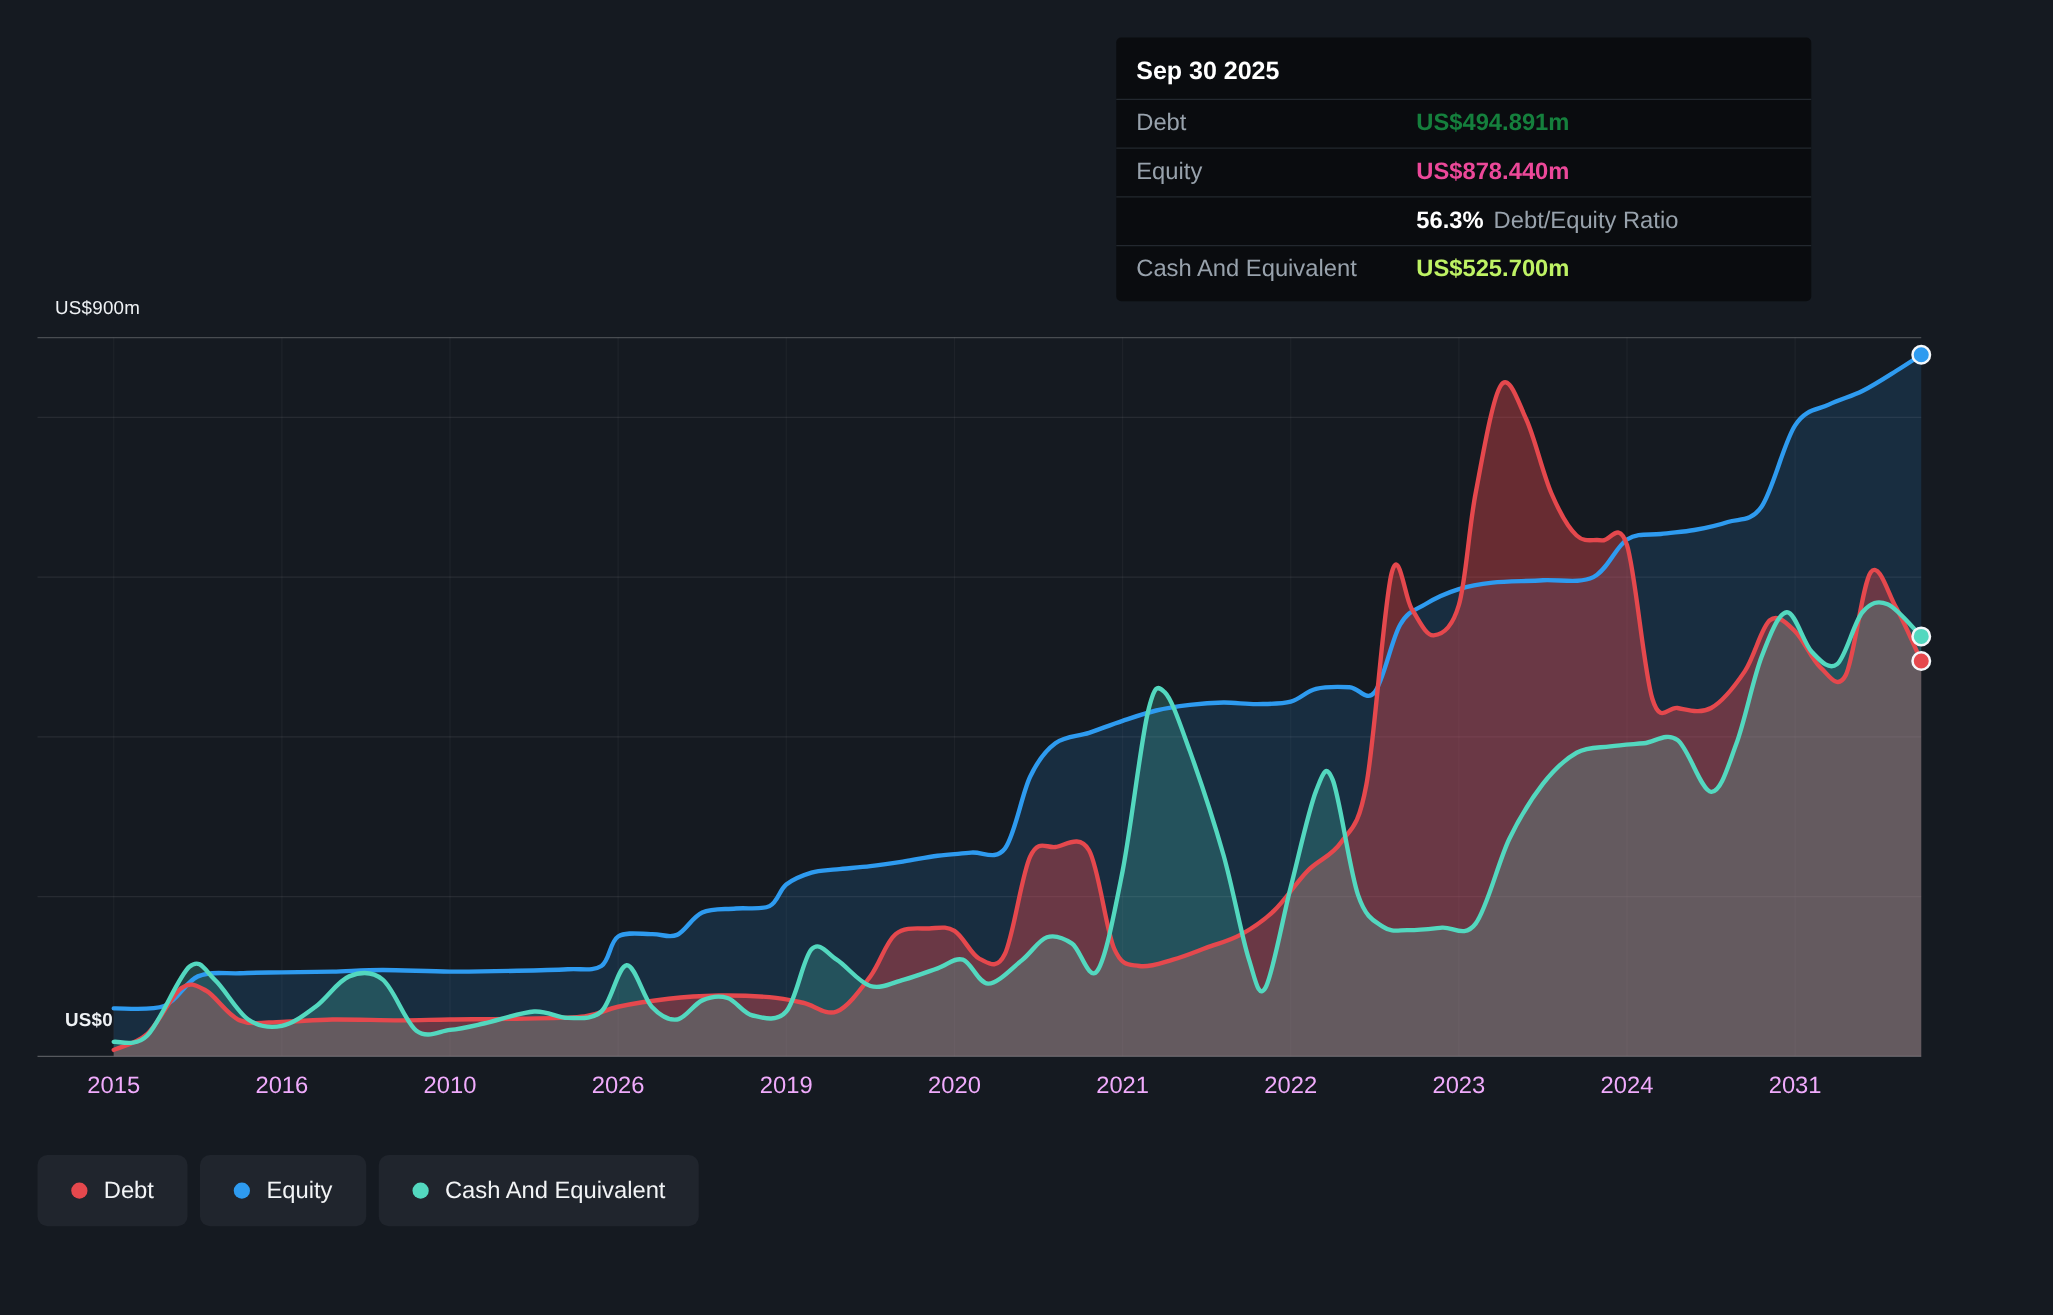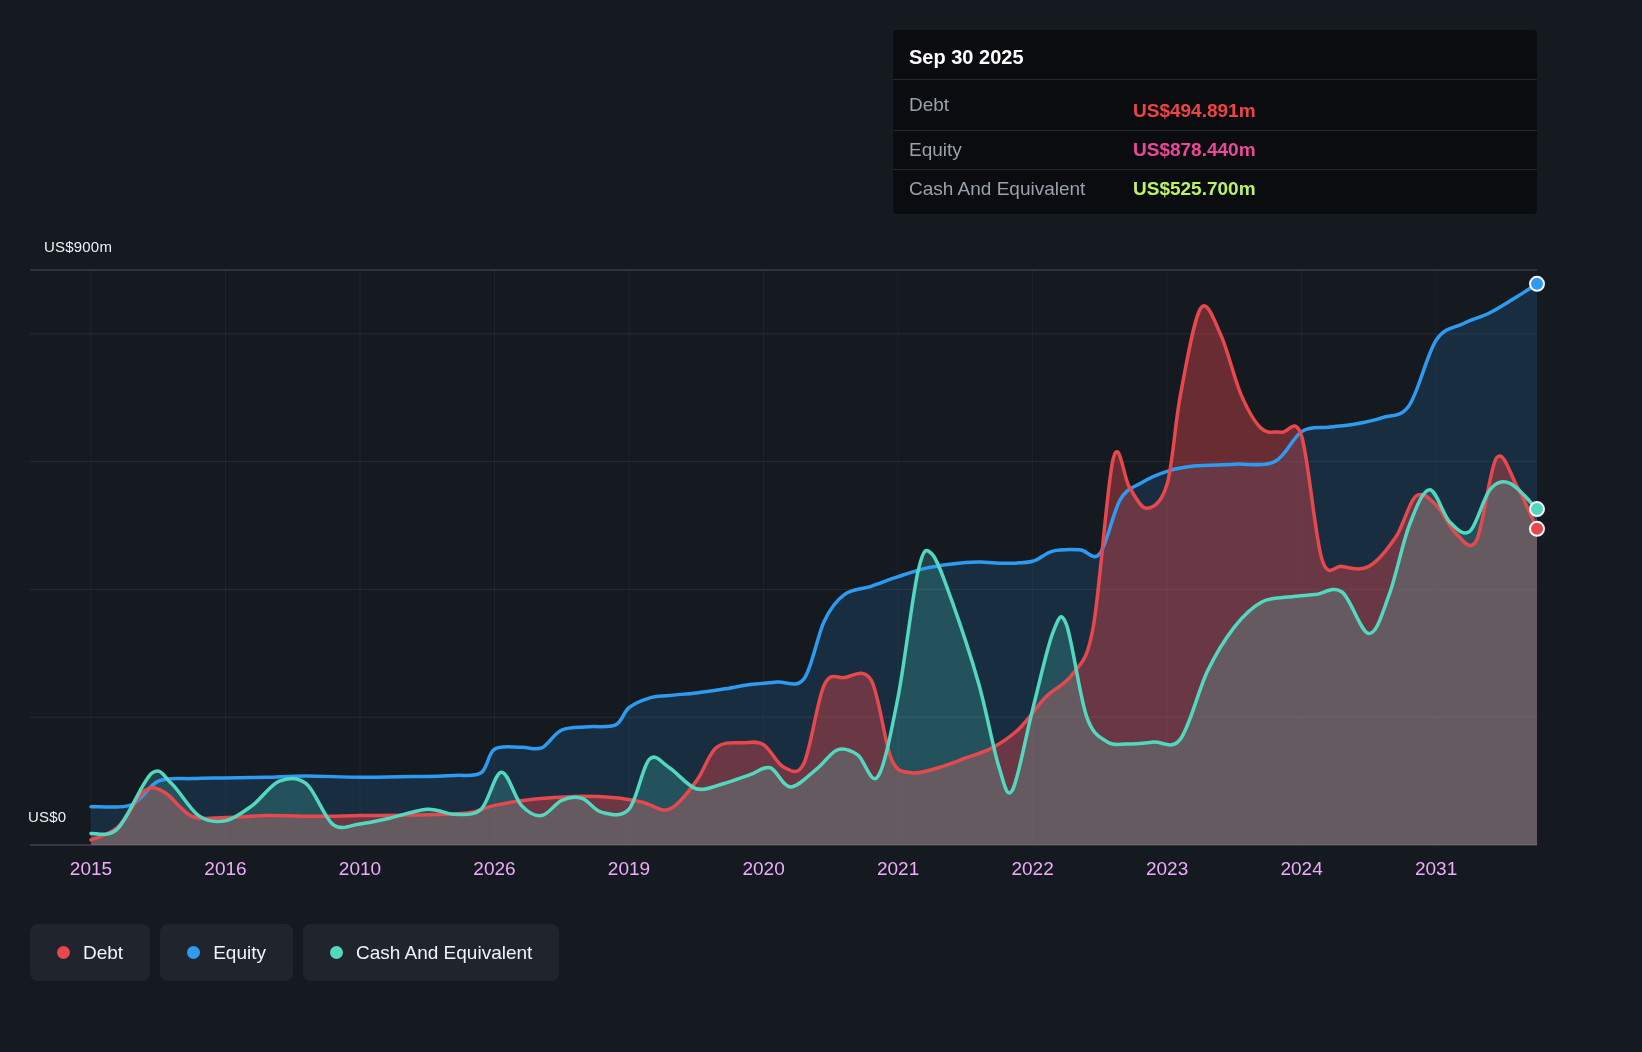--- a/index.html
+++ b/index.html
@@ -10,30 +10,30 @@
     position:relative; overflow:hidden;
     color:#ffffff;
     -webkit-font-smoothing:antialiased;
   }
   #chart-svg { position:absolute; left:0; top:0; }
 
   .y-label {
     position:absolute; font-size:15px; color:#eef1f4; letter-spacing:0.2px;
   }
   #y-top { left:44px; top:238px; }
-  #y-bottom { left:28px; top:808px; }
+  #y-bottom { left:52px; top:808px;font-weight:bold; }
 
   .x-label {
     position:absolute; top:858px; transform:translateX(-50%);
     font-size:19px; color:#f0abfc;
   }
 
   
   #tooltip {
-    position:absolute; left:893px; top:30px; width:644px;
+    position:absolute; left:893px; top:30px; width:556px;
     background:#0a0c0f; border-radius:4px; box-sizing:border-box;
     padding:4px 0 6px 0;
   }
   .tt-title {
     padding:12px 16px 10px 16px; font-size:20px; font-weight:700; color:#ffffff;
   }
   .tt-row {
     display:flex; align-items:center;
     padding:7px 16px; border-top:1px solid #23282f;
     font-size:19px; line-height:24px;
@@ -101,25 +101,30 @@
     <span class="x-label" style="left: 1032.6px;">2022</span>
     <span class="x-label" style="left: 1167.1px;">2023</span>
     <span class="x-label" style="left: 1301.6px;">2024</span>
     <span class="x-label" style="left: 1436.1px;">2031</span>
   </div>
 
 <div id="tooltip">
   <div class="tt-title">Sep 30 2025</div>
   <div class="tt-row">
     <span class="tt-label">Debt</span>
-    <span class="tt-value" style="color: #ef4444; margin-top: 12px;">US$494.891m</span>
+    <span class="tt-value" style="color: #15803d;">US$494.891m</span>
   </div>
   <div class="tt-row">
     <span class="tt-label">Equity</span>
     <span class="tt-value" style="color: #ec4899;">US$878.440m</span>
+  </div>
+  <div class="tt-row">
+    <span class="tt-label"></span>
+    <span class="tt-ratio-val">56.3%</span>
+    <span class="tt-ratio-label">Debt/Equity Ratio</span>
   </div>
   <div class="tt-row">
     <span class="tt-label">Cash And Equivalent</span>
     <span class="tt-value" style="color: #bef264;">US$525.700m</span>
   </div>
 </div>
 
 <div id="legend">
   <div class="legend-pill">
     <span class="legend-dot" style="background: rgb(229, 72, 77);"></span>

